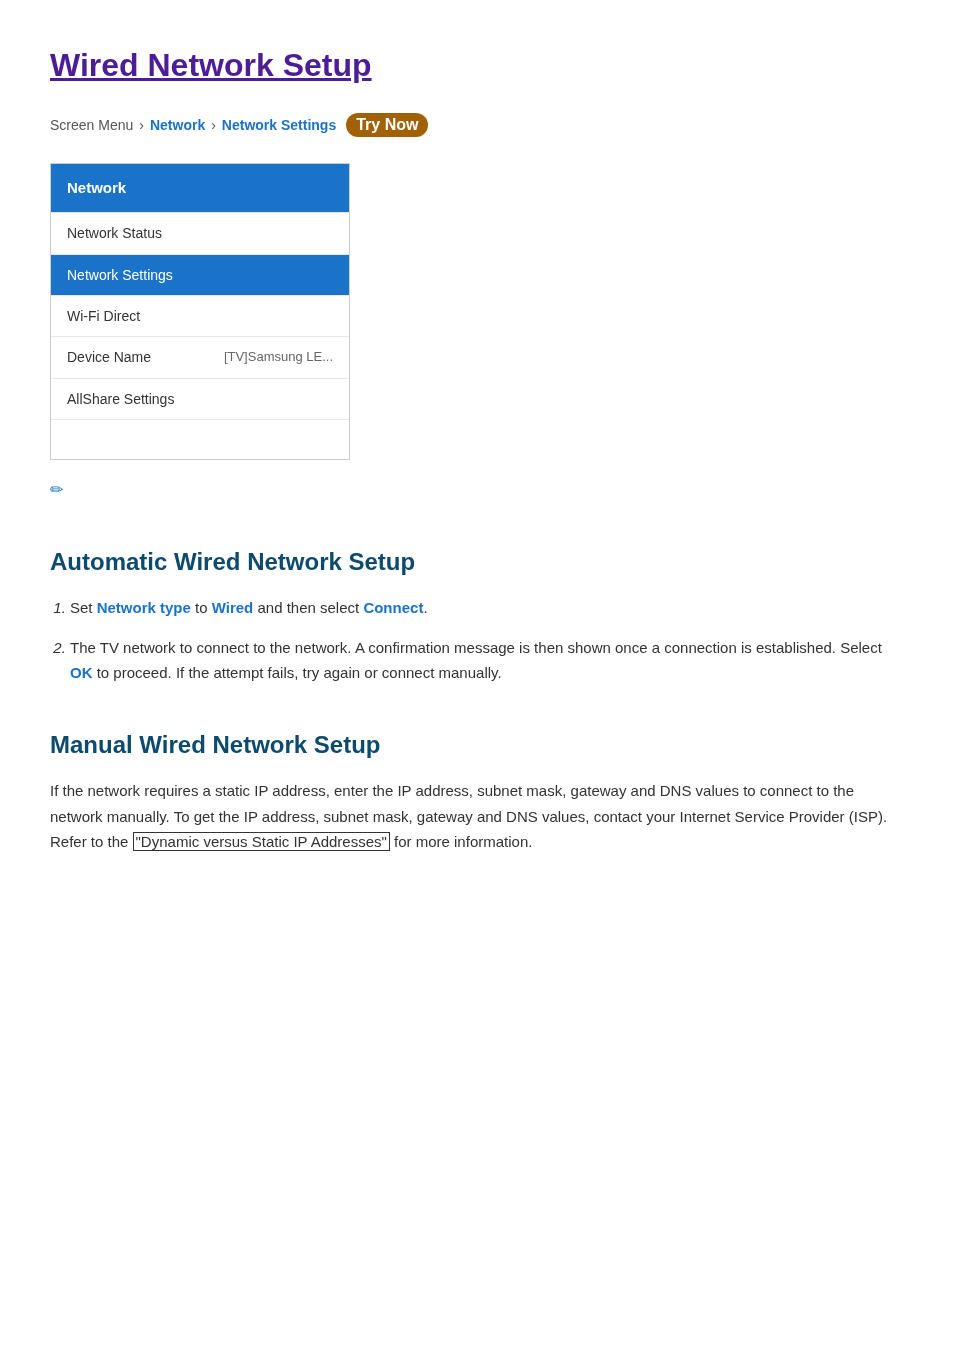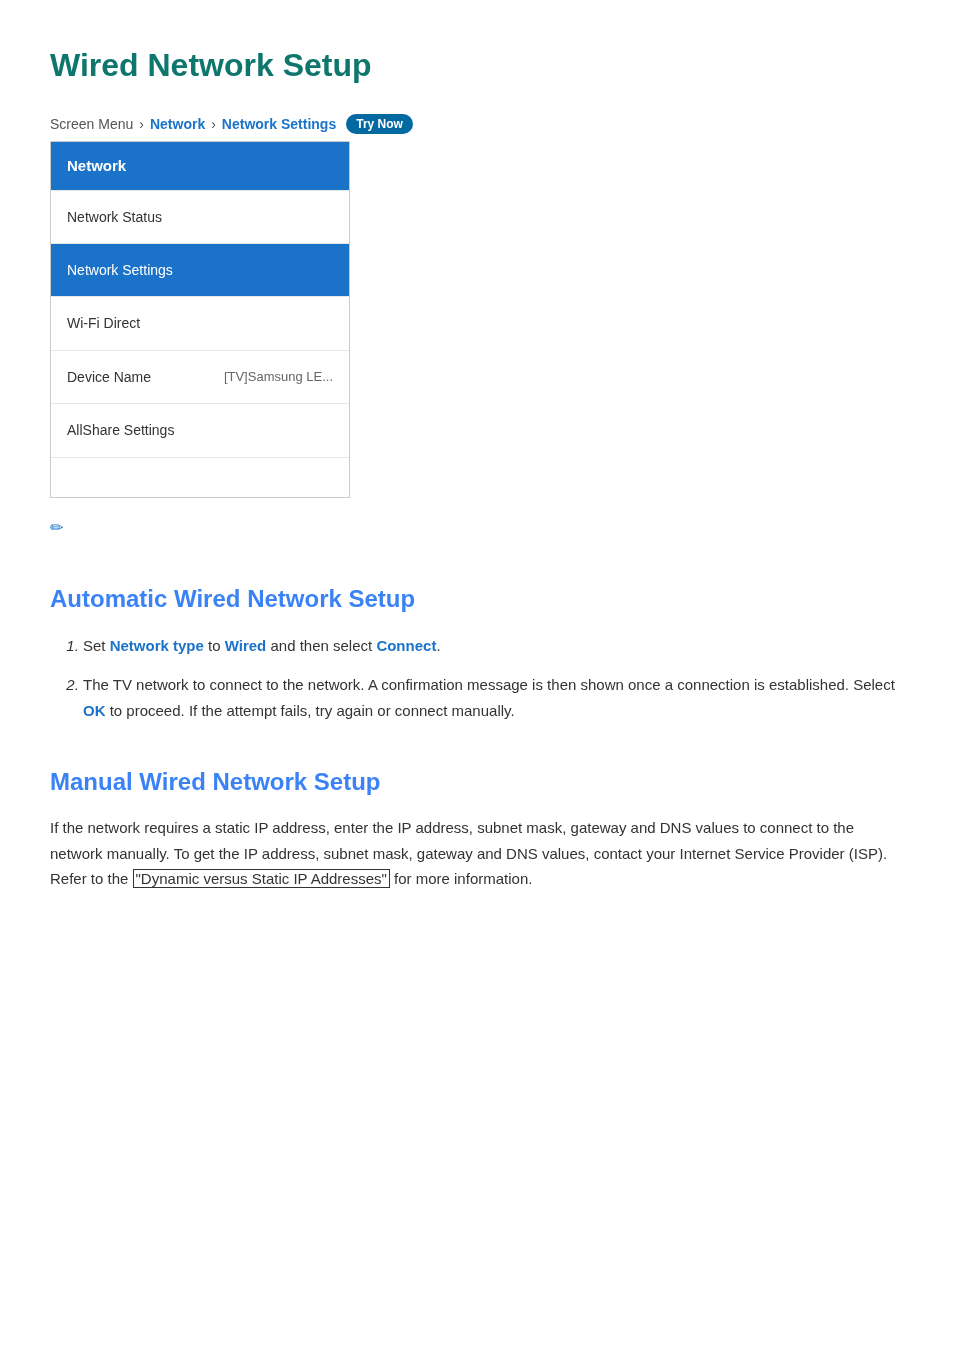--- a/index.html
+++ b/index.html
@@ -10,49 +10,50 @@
       background: #fff;
       padding: 40px 50px;
       max-width: 954px;
       line-height: 1.6;
     }
 
     
     .page-title {
       font-size: 32px;
       font-weight: bold;
-      color: #0f766e;
+      color: #4c1d95;
       margin-bottom: 22px;
+      text-decoration: underline;
     }
 
     
     .breadcrumb {
       font-size: 14px;
       color: #333;
-      margin-bottom: 5px;
+      margin-bottom: 26px;
       display: flex;
       align-items: center;
       gap: 4px;
     }
     .breadcrumb .sep {
       color: #555;
       margin: 0 2px;
     }
     .breadcrumb .bc-link {
       color: #1a73c8;
       font-weight: 600;
       text-decoration: none;
     }
     .breadcrumb .bc-text {
       color: #555;
     }
     .try-now-btn {
-      background-color: #0369a1;
+      background-color: #a16207;
       color: #fff;
-      font-size: 12px;
+      font-size: 16px;
       font-weight: bold;
       border: none;
       border-radius: 12px;
       padding: 3px 10px;
       margin-left: 6px;
       cursor: pointer;
       display: inline-block;
     }
 
     
@@ -63,21 +64,21 @@
       margin-bottom: 16px;
     }
     .menu-header {
       background: #1a73c8;
       color: #fff;
       font-size: 15px;
       font-weight: bold;
       padding: 12px 16px;
     }
     .menu-item {
-      padding: 15px 16px;
+      padding: 9px 16px;
       font-size: 14px;
       color: #333;
       border-top: 1px solid #e8e8e8;
       display: flex;
       justify-content: space-between;
       align-items: center;
       cursor: pointer;
     }
     .menu-item.active {
       background: #1a73c8;
@@ -105,35 +106,35 @@
       color: #1a73c8;
       font-size: 16px;
       margin-top: 1px;
       flex-shrink: 0;
     }
 
     
     .section-title {
       font-size: 24px;
       font-weight: bold;
-      color: #3b82f6;
+      color: #0c4a6e;
       margin-bottom: 14px;
     }
 
     
     .body-text {
       font-size: 15px;
       color: #333;
       margin-bottom: 12px;
       line-height: 1.7;
     }
 
     
     .step-list {
-      margin-left: 33px;
+      margin-left: 20px;
       margin-bottom: 30px;
     }
     .step-list li {
       font-size: 15px;
       color: #333;
       margin-bottom: 14px;
       line-height: 1.7;
     }
     .step-list li::marker {
       font-style: italic;

